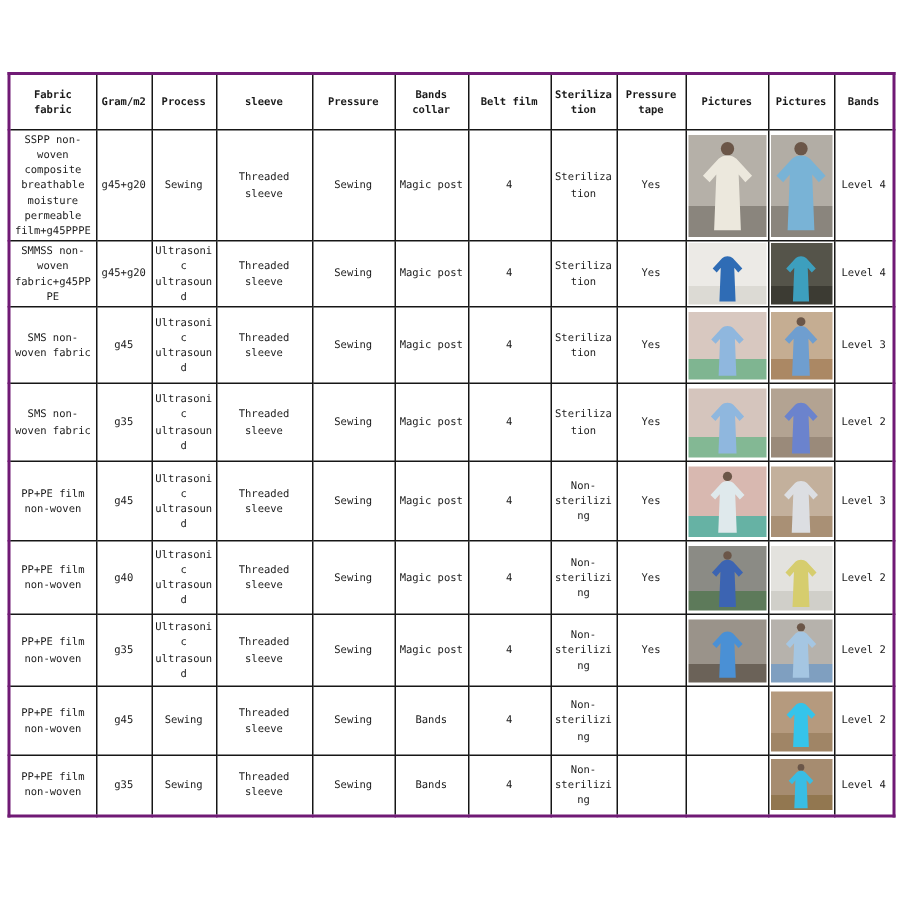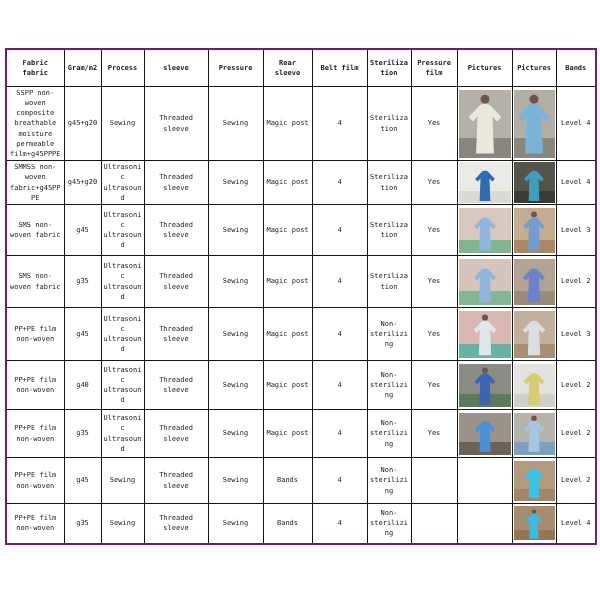--- a/index.html
+++ b/index.html
@@ -48,24 +48,24 @@
       <col style="width: 44px;">
       <col style="width: 40px;">
     </colgroup>
   <thead>
     <tr>
         <th>Fabric fabric</th>
         <th>Gram/m2</th>
         <th>Process</th>
         <th>sleeve</th>
         <th>Pressure</th>
-        <th>Rear sleeve</th>
+        <th>Bands collar</th>
         <th>Belt film</th>
         <th>Sterilization</th>
-        <th>Pressure film</th>
+        <th>Pressure tape</th>
         <th>Pictures</th>
         <th>Pictures</th>
         <th>Bands</th>
       </tr>
   </thead>
   <tbody>
       <tr style="height: 74px; margin-left: 32px;">
         <td>SSPP non-woven composite breathable moisture permeable film+g45PPPE</td>
         <td>g45+g20</td>
         <td>Sewing</td>

